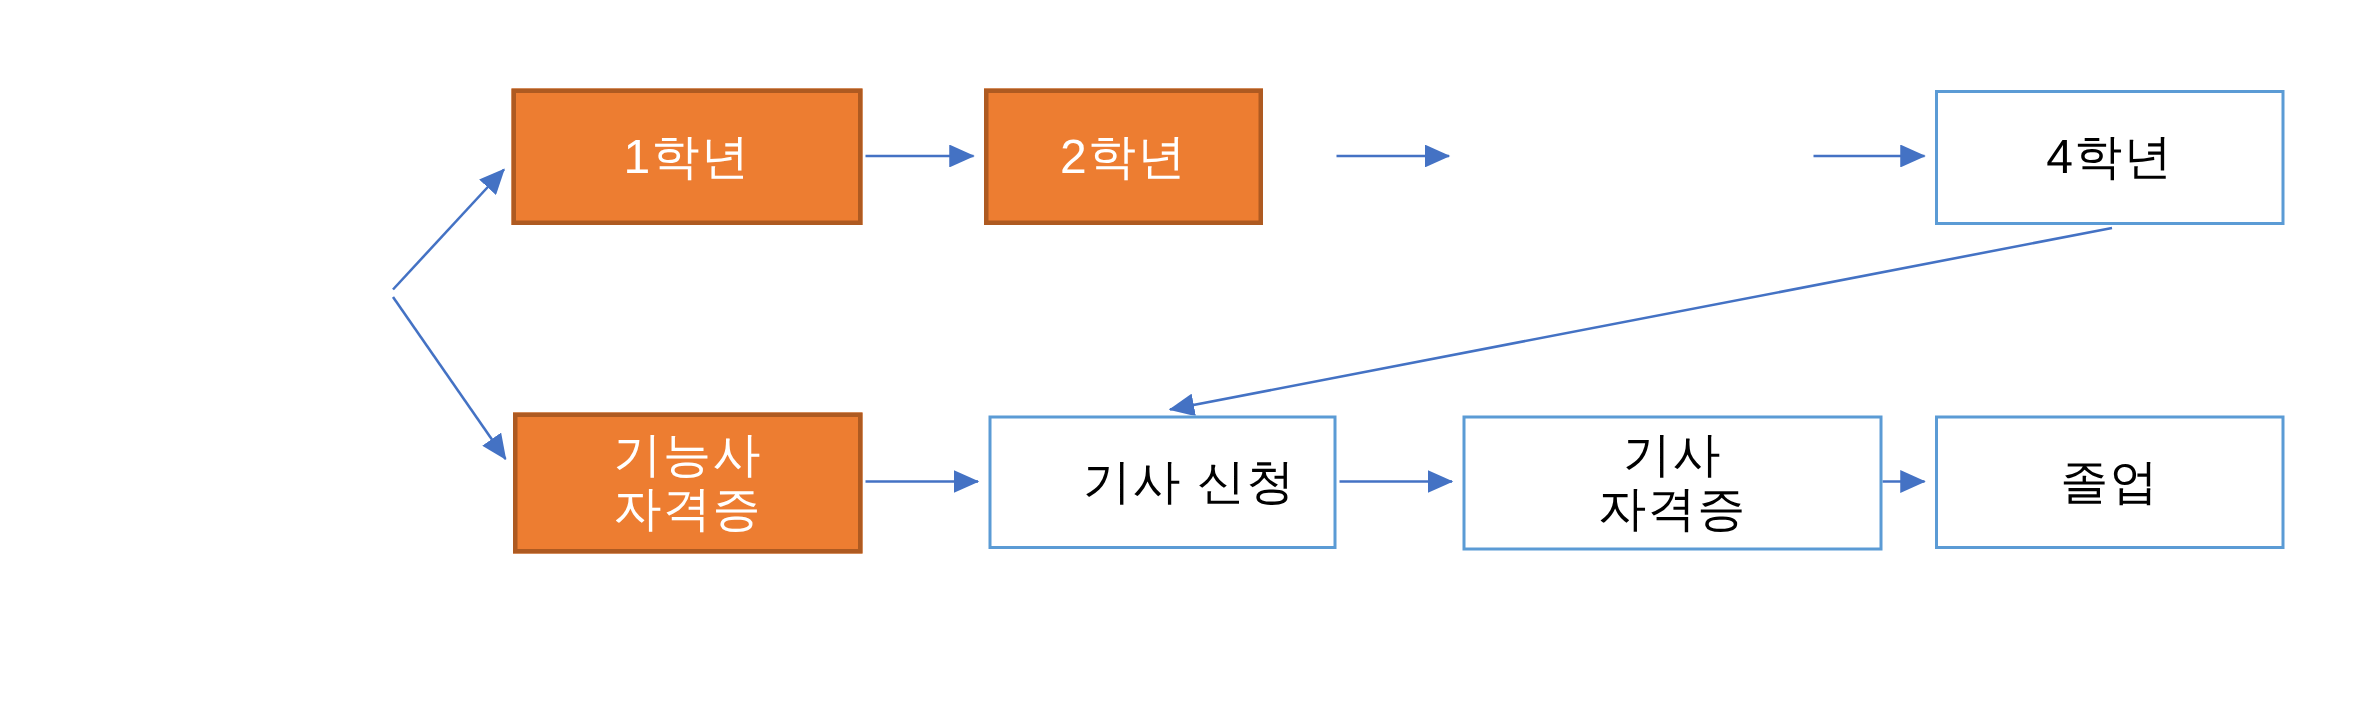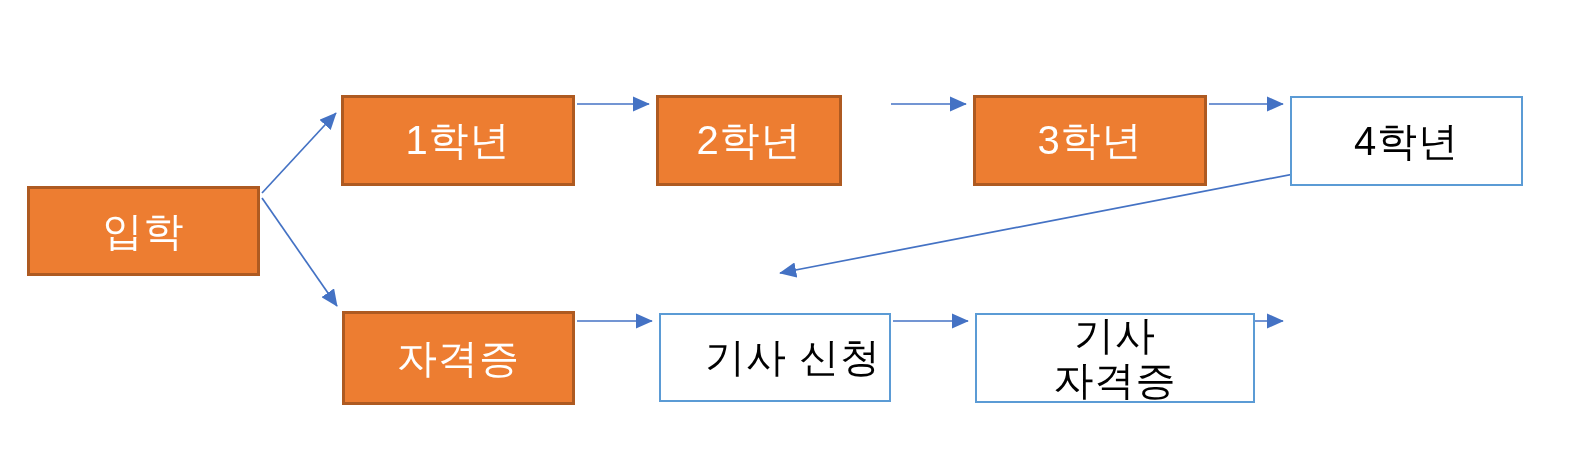--- a/index.html
+++ b/index.html
@@ -29,25 +29,24 @@
     fill: none;
   }
   .node {
     position: absolute;
     box-sizing: border-box;
     display: flex;
     flex-direction: column;
     align-items: center;
     justify-content: center;
     text-align: right;
-    font-size: 40px;
+    font-size: 32px;
     line-height: 1.12;
     letter-spacing: 1px;
     white-space: nowrap;
-    margin-top: 36px;
   }
   .node.orange {
     background: var(--node-fill-orange, #ED7D31);
     border: 3px solid var(--node-border-orange, #AE5A21);
     color: var(--text-on-orange, #FFFFFF);
   }
   .node.white {
     background: var(--node-fill-white, #FFFFFF);
     border: 2.5px solid var(--node-border-blue, #5B9BD5);
     color: var(--text-on-white, #000000);
@@ -69,47 +68,45 @@
     <line class="edge" x1="262" y1="198" x2="337" y2="306" marker-end="url(#arrowhead)"></line>
     <line class="edge" x1="577" y1="104" x2="649" y2="104" marker-end="url(#arrowhead)"></line>
     <line class="edge" x1="891" y1="104" x2="966" y2="104" marker-end="url(#arrowhead)"></line>
     <line class="edge" x1="1209" y1="104" x2="1283" y2="104" marker-end="url(#arrowhead)"></line>
     <line class="edge" x1="1408" y1="152" x2="780" y2="273" marker-end="url(#arrowhead)"></line>
     <line class="edge" x1="577" y1="321" x2="652" y2="321" marker-end="url(#arrowhead)"></line>
     <line class="edge" x1="893" y1="321" x2="968" y2="321" marker-end="url(#arrowhead)"></line>
     <line class="edge" x1="1209" y1="321" x2="1283" y2="321" marker-end="url(#arrowhead)"></line>
   </svg>
 
-  <div class="node orange" style="left:27px;  top:150px; width:233px; height:90px;">
-    <span class="line">입학</span>
-  </div>
 
   <div class="node orange" style="left:341px; top:59px; width:234px; height:91px;">
     <span class="line">1학년</span>
   </div>
 
   <div class="node orange" style="left:656px; top:59px; width:186px; height:91px;">
     <span class="line">2학년</span>
   </div>
 
-  <div class="node orange" style="left:973px; top:59px; width:234px; height:91px;">
-    <span class="line">3학년</span>
-  </div>
 
   <div class="node white" style="left:1290px; top:60px; width:233px; height:90px;">
     <span class="line">4학년</span>
   </div>
 
   <div class="node orange" style="left:342px; top:275px; width:233px; height:94px;">
+    <span class="line">기능사</span>
     <span class="line">자격증</span>
   </div>
 
   <div class="node white" style="left:659px; top:277px; width:232px; height:89px;padding-left:36px;">
     <span class="line">기사 신청</span>
   </div>
 
   <div class="node white" style="left:975px; top:277px; width:280px; height:90px;">
     <span class="line">기사</span>
     <span class="line">자격증</span>
   </div>
 
+  <div class="node white" style="left:1290px; top:277px; width:233px; height:89px;">
+    <span class="line">졸업</span>
+  </div>
 
 </div>
 
 </body></html>

